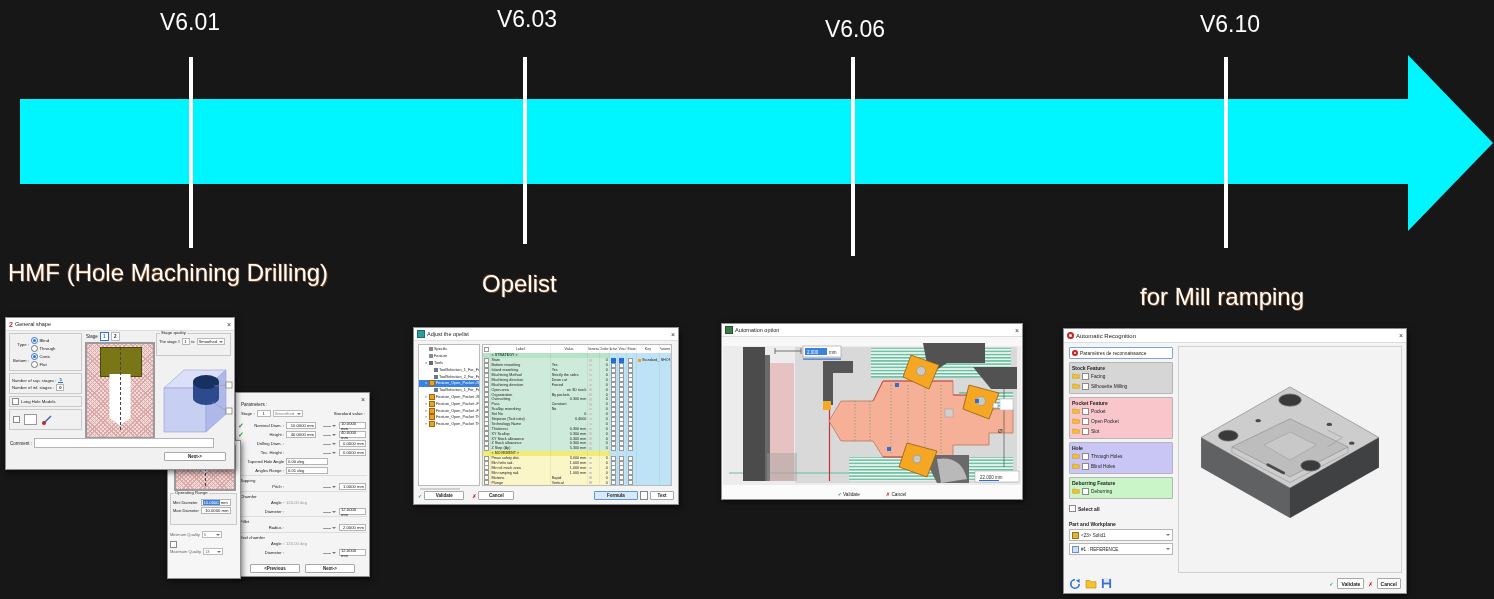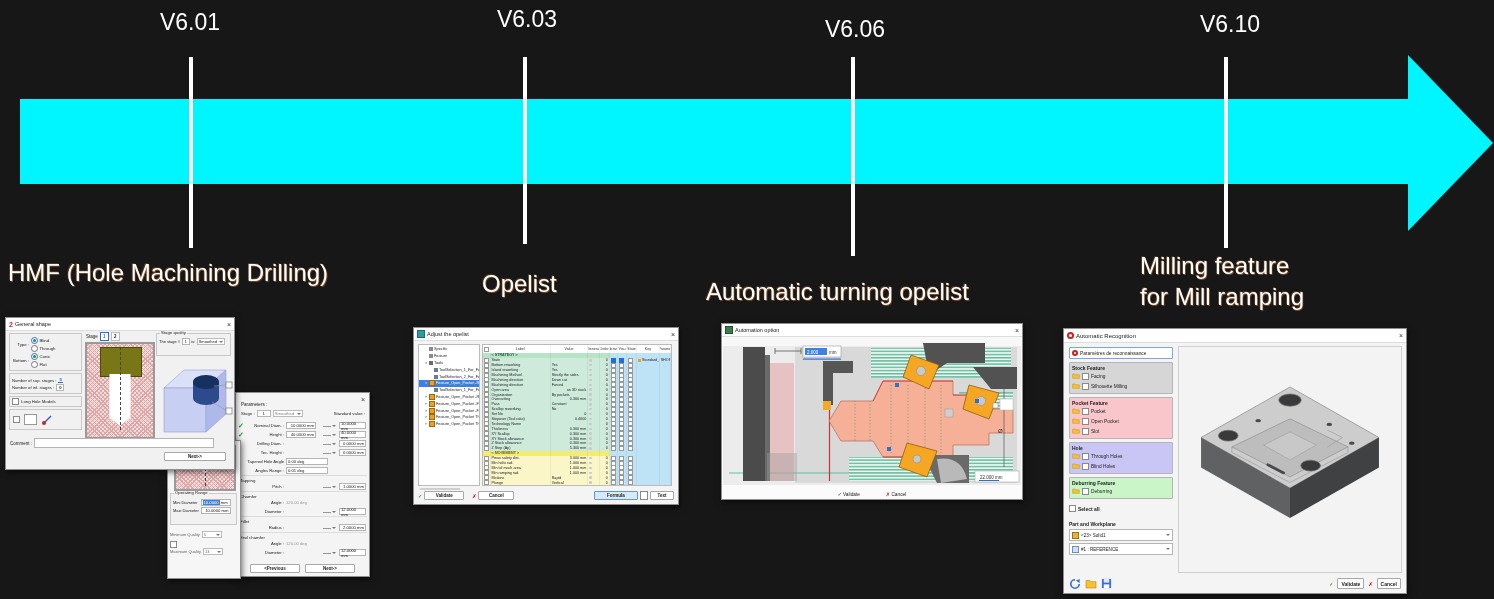--- a/index.html
+++ b/index.html
@@ -194,23 +194,22 @@
   <div class="tick t2"></div>
   <div class="tick t3"></div>
   <div class="tick t4"></div>
   <div class="vlabel v1">V6.01</div>
   <div class="vlabel v2">V6.03</div>
   <div class="vlabel v3">V6.06</div>
   <div class="vlabel v4">V6.10</div>
 
   <div class="ftitle f1">HMF (Hole Machining Drilling)</div>
   <div class="ftitle f2">Opelist</div>
-  <div class="ftitle f3">Automatic turning opelist</div>
   <div class="ftitle f4">
-    <span>Milling feature</span><br>
+    <br>
     <span>for Mill ramping</span>
   </div>
 
   <section class="win dlgB">
     <div class="xsec xsecB">
       <div class="holeB"></div>
       <div class="cline"></div>
     </div>
     <div class="gb gbOR">
       <span class="legend">Operating Range</span>

